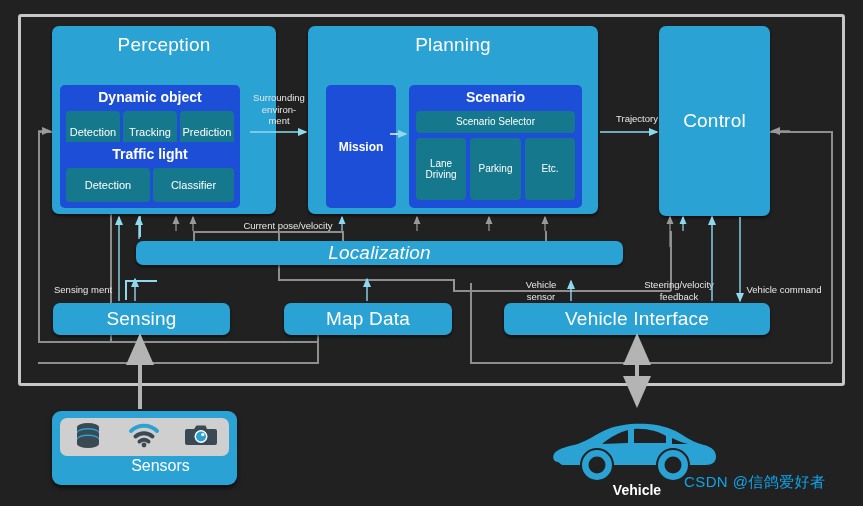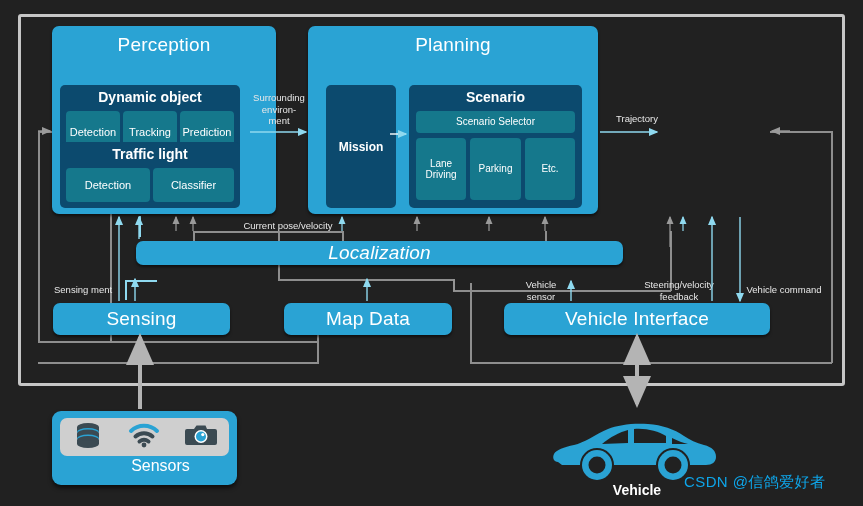--- a/index.html
+++ b/index.html
@@ -2,21 +2,21 @@
 <html><head>
 <meta charset="utf-8">
 <style>
   html,body{margin:0;padding:0;background:#1b1b1b;}
   body{font-family:"Liberation Sans",sans-serif;}
   #stage{position:relative;width:863px;height:506px;background:#212121;overflow:hidden;}
 
   
   .box{position:absolute;box-sizing:border-box;display:flex;align-items:center;justify-content:center;text-align:center;color:#ffffff;}
   .lvl1{background:#2aa3d4;border-radius:7px;box-shadow:0 2px 3px rgba(0,0,0,.55);}
-  .lvl2{background:#0c4a6e;border-radius:5px;}
+  .lvl2{background:#1d4ed8;border-radius:5px;}
   .lvl3{background:#15788c;border-radius:4px;}
   .bar{background:#2aa3d4;border-radius:7px;box-shadow:0 2px 3px rgba(0,0,0,.55);}
 
   .title-lg{font-size:19px;font-weight:400;letter-spacing:.2px;}
   .title-md{font-size:14px;font-weight:600;}
   .title-sm{font-size:12px;font-weight:600;}
   .leaf{font-size:11px;font-weight:400;line-height:1.15;}
   .leaf-sm{font-size:10px;font-weight:400;line-height:1.15;}
 
   .grp-head{position:absolute;left:0;right:0;top:5px;text-align:center;color:#fff;}
@@ -126,20 +126,23 @@
       </div>
       <div class="box lvl3" style="left:61px;top:53px;width:51px;height:62px;">
         <span class="leaf-sm">Parking</span>
       </div>
       <div class="box lvl3" style="left:116px;top:53px;width:50px;height:62px;">
         <span class="leaf-sm">Etc.</span>
       </div>
     </div>
   </div>
 
+  <div class="box lvl1" style="left:659px;top:26px;width:111px;height:190px;">
+    <span class="title-lg">Control</span>
+  </div>
 
   <div class="box bar" style="left:136px;top:241px;width:487px;height:24px;font-style:italic;">
     <span class="title-lg">Localization</span>
   </div>
 
   <div class="box bar" style="left:284px;top:303px;width:168px;height:32px;">
     <span class="title-lg">Map Data</span>
   </div>
 
   <div class="box bar" style="left:53px;top:303px;width:177px;height:32px;">

